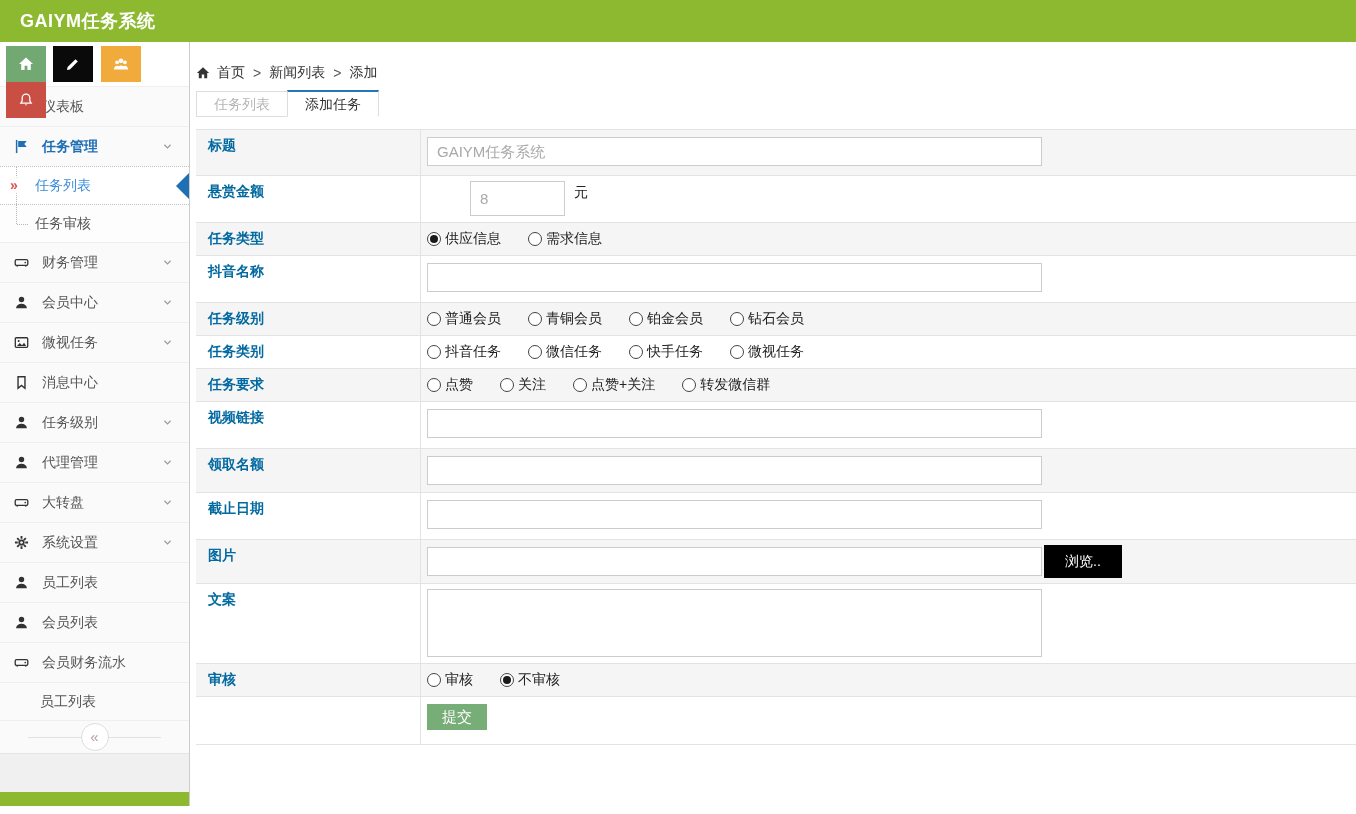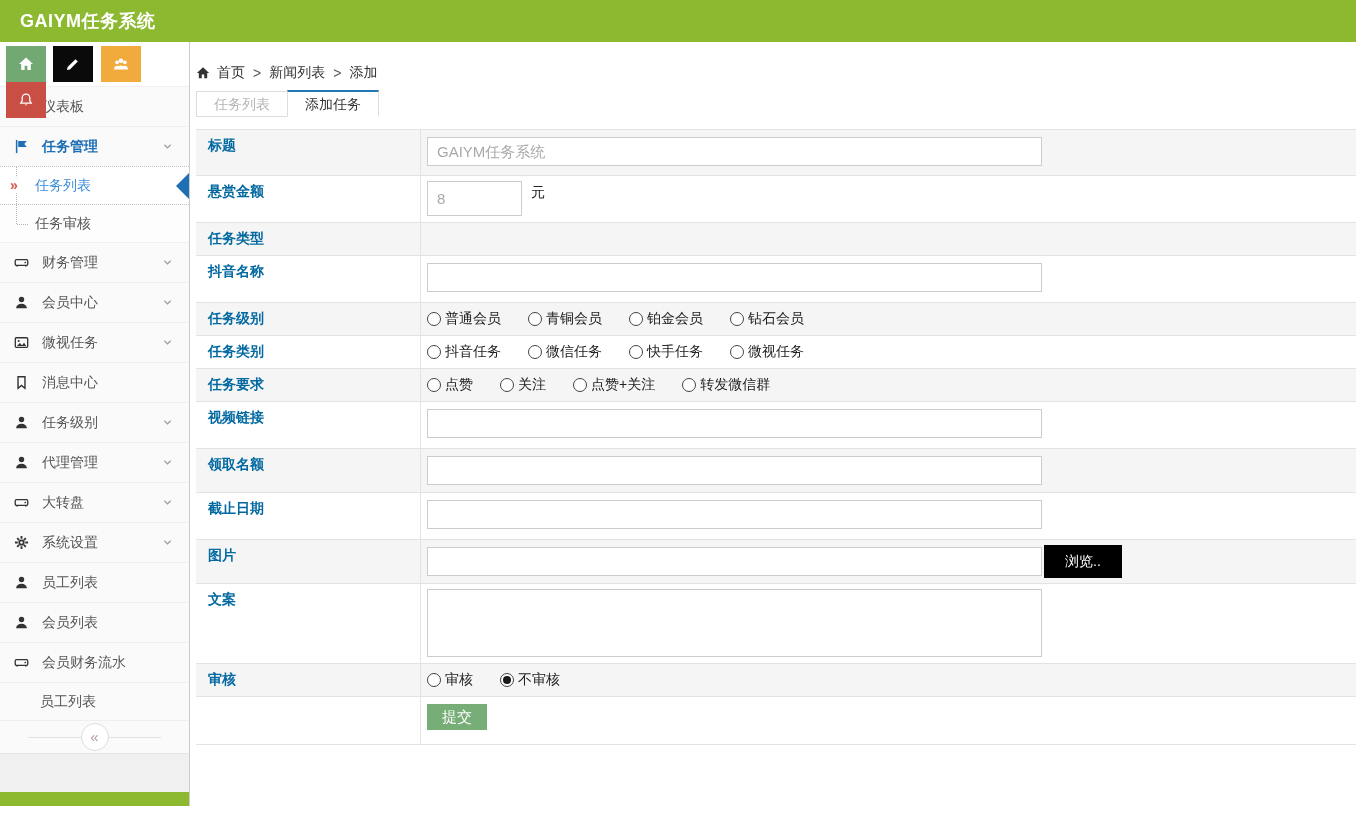--- a/index.html
+++ b/index.html
@@ -85,21 +85,21 @@
   .fcontent { flex:1 1 auto; padding-left:6px; }
   .fcontent.vcenter { display:flex; align-items:center; }
 
   .tinput { width:615px; height:29px; border:1px solid #ccc; background:#fff; padding:0 9px;
     font-size:15px; color:#333; margin-top:7px; font-family:inherit; }
   .tinput::placeholder { color:#a9a9a9; opacity:1; }
   .tinput.small { width:95px; height:35px; margin-top:5px; }
   .unit { display:inline-block; vertical-align:top; margin:8px 0 0 9px; font-size:14px; color:#222; }
 
   .row-title { min-height:46px; }
-  .row-reward { min-height:47px; }
+  .row-reward { min-height:47px;gap:43px; }
   .row-radio { min-height:30px; }
   .row-input { min-height:47px; }
   .row-image { min-height:44px; }
   .row-copy { min-height:80px; }
   .row-audit { min-height:31px; }
   .row-submit { min-height:48px; }
 
   .radio-option { display:inline-flex; align-items:center; margin-right:27px; font-size:14px;
     color:#222; cursor:pointer; }
   .radio { width:14px; height:14px; border:1.5px solid #444; border-radius:50%; background:#fff;
@@ -386,20 +386,30 @@
 
       <div class="frow row-reward">
         <div class="flabel">悬赏金额</div>
         <div class="fcontent">
           <input class="tinput small" type="text" placeholder="8" style=""><span class="unit">元</span>
         </div>
       </div>
 
       <div class="frow odd row-radio">
         <div class="flabel">任务类型</div>
+        <div class="fcontent vcenter">
+            <span class="radio-option">
+              <span class="radio checked"></span>
+              <span>供应信息</span>
+            </span>
+            <span class="radio-option">
+              <span class="radio"></span>
+              <span>需求信息</span>
+            </span>
+          </div>
       </div>
 
       <div class="frow row-input">
         <div class="flabel">抖音名称</div>
         <div class="fcontent">
           <input class="tinput" type="text" style="">
         </div>
       </div>
 
       <div class="frow odd row-radio">

